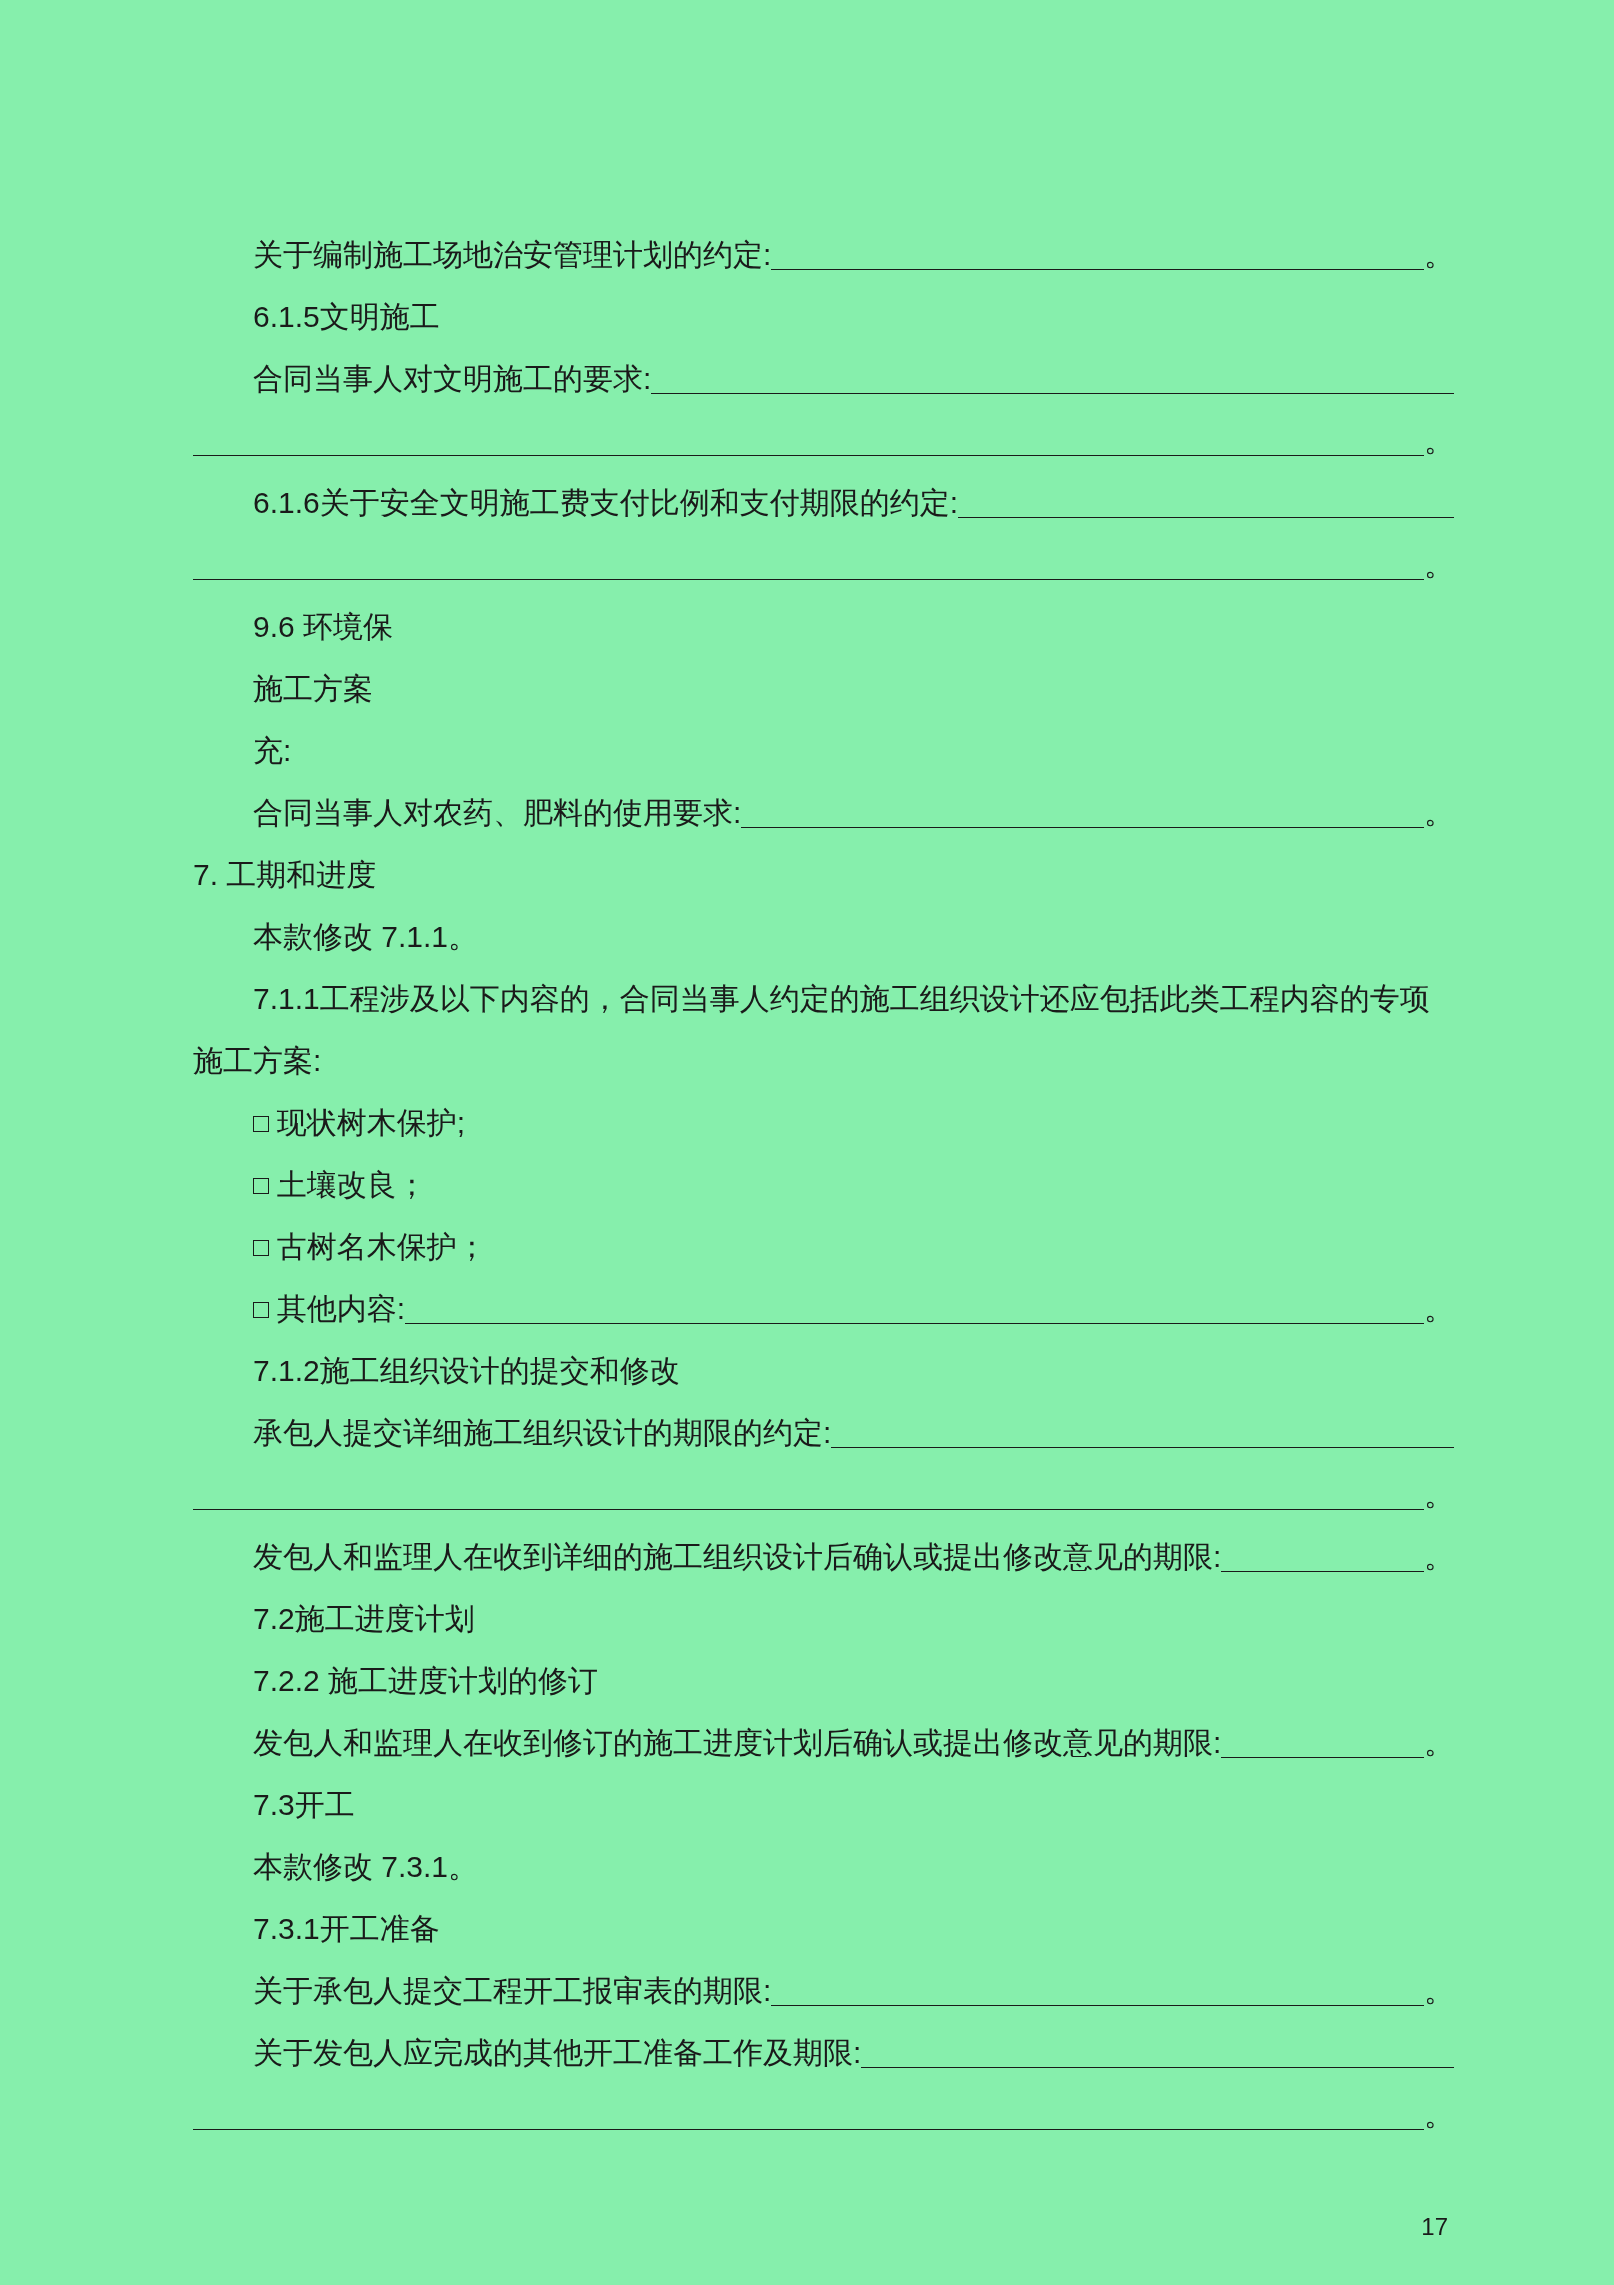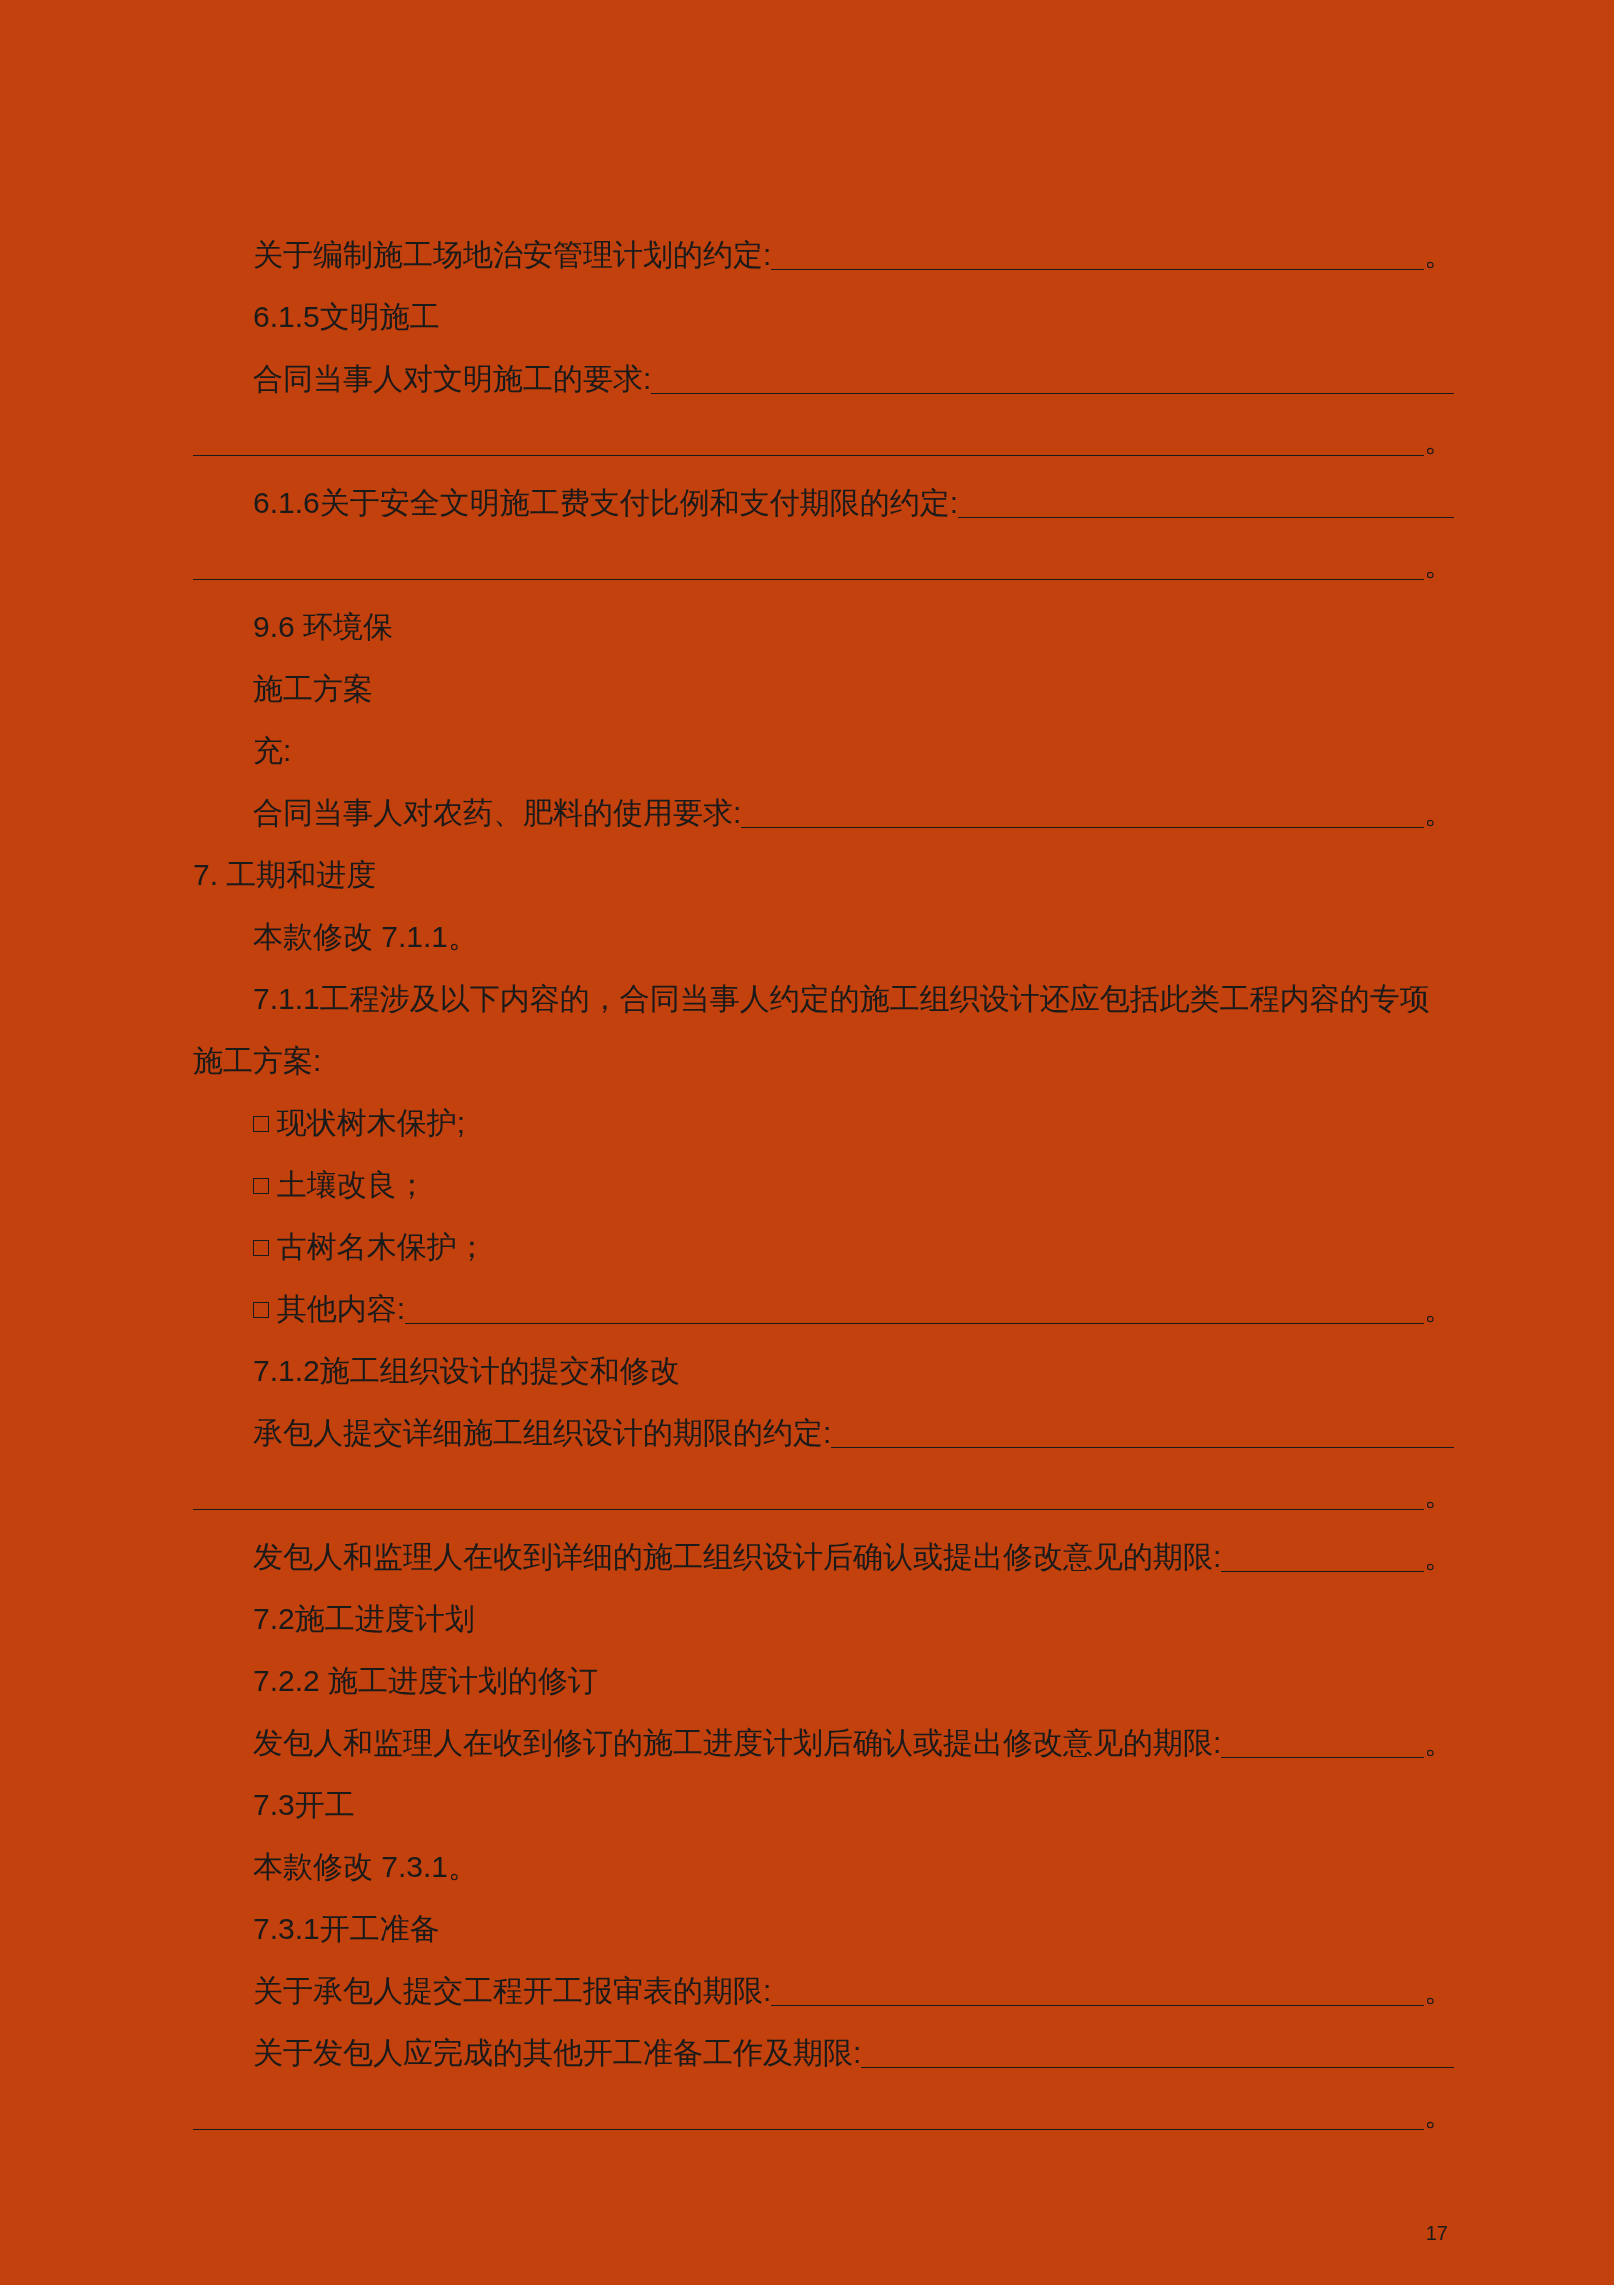--- a/index.html
+++ b/index.html
@@ -4,21 +4,21 @@
 <style>
   html, body {
     margin: 0;
     padding: 0;
     background: #ffffff;
   }
   .page {
     position: relative;
     width: 1615px;
     height: 2285px;
-    background: #c2410c;
+    background: #86efac;
     font-family: "Liberation Sans", "DejaVu Sans", sans-serif;
     font-size: 30px;
     color: #1a1a1a;
     overflow: hidden;
     text-align: center;
   }
   .content {
     position: absolute;
     left: 193px;
     right: 161px;
@@ -55,22 +55,22 @@
     width: 13.6px;
     height: 13.6px;
     border: 1.8px solid #1a1a1a;
     margin-right: 8.1px;
     align-self: center;
     margin-top: 1.8px;
   }
   .page-number {
     position: absolute;
     right: 167px;
-    bottom: 34px;
-    font-size: 20px;
+    bottom: 40px;
+    font-size: 24px;
     line-height: 36px;
     color: #1a1a1a;
   }
 </style>
 </head>
 <body>
 
 <div class="page">
   <div class="content">
       <div class="line indent"><span class="txt">关于编制施工场地治安管理计划的约定:</span><span class="blank"></span><span class="suffix">。</span></div>

